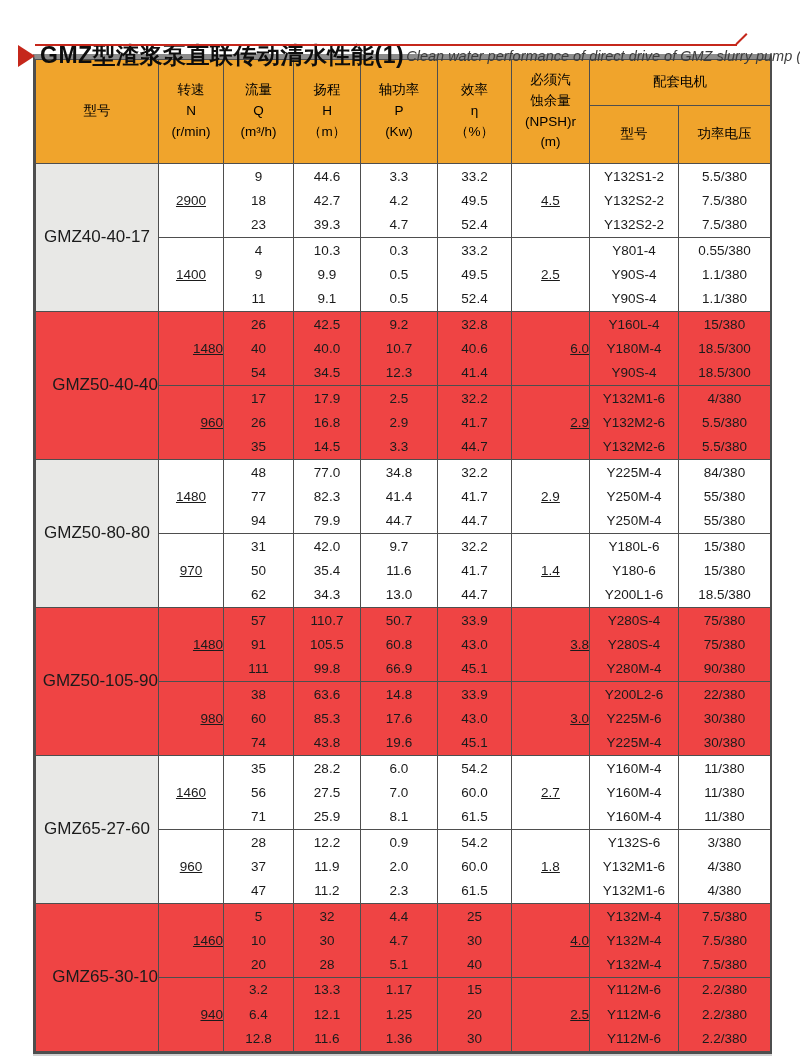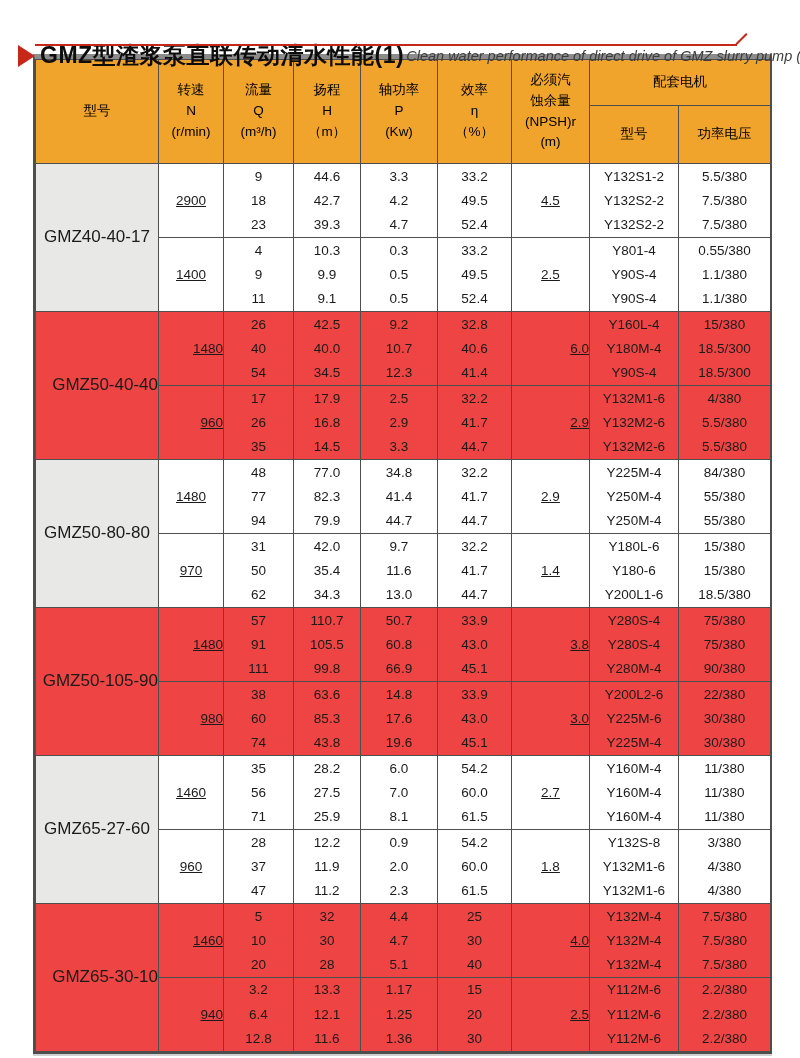--- a/index.html
+++ b/index.html
@@ -453,21 +453,21 @@
             <div class="cell-line">2.0</div>
             <div class="cell-line">2.3</div>
           </td>
           <td class="stack-cell">
             <div class="cell-line">54.2</div>
             <div class="cell-line">60.0</div>
             <div class="cell-line">61.5</div>
           </td>
           <td class="npsh-cell">1.8</td>
           <td class="stack-cell">
-            <div class="cell-line">Y132S-8</div>
+            <div class="cell-line">Y132S-6</div>
             <div class="cell-line">Y132M1-6</div>
             <div class="cell-line">Y132M1-6</div>
           </td>
           <td class="stack-cell">
             <div class="cell-line">3/380</div>
             <div class="cell-line">4/380</div>
             <div class="cell-line">4/380</div>
           </td>
         </tr>
         <tr class="shaded">

